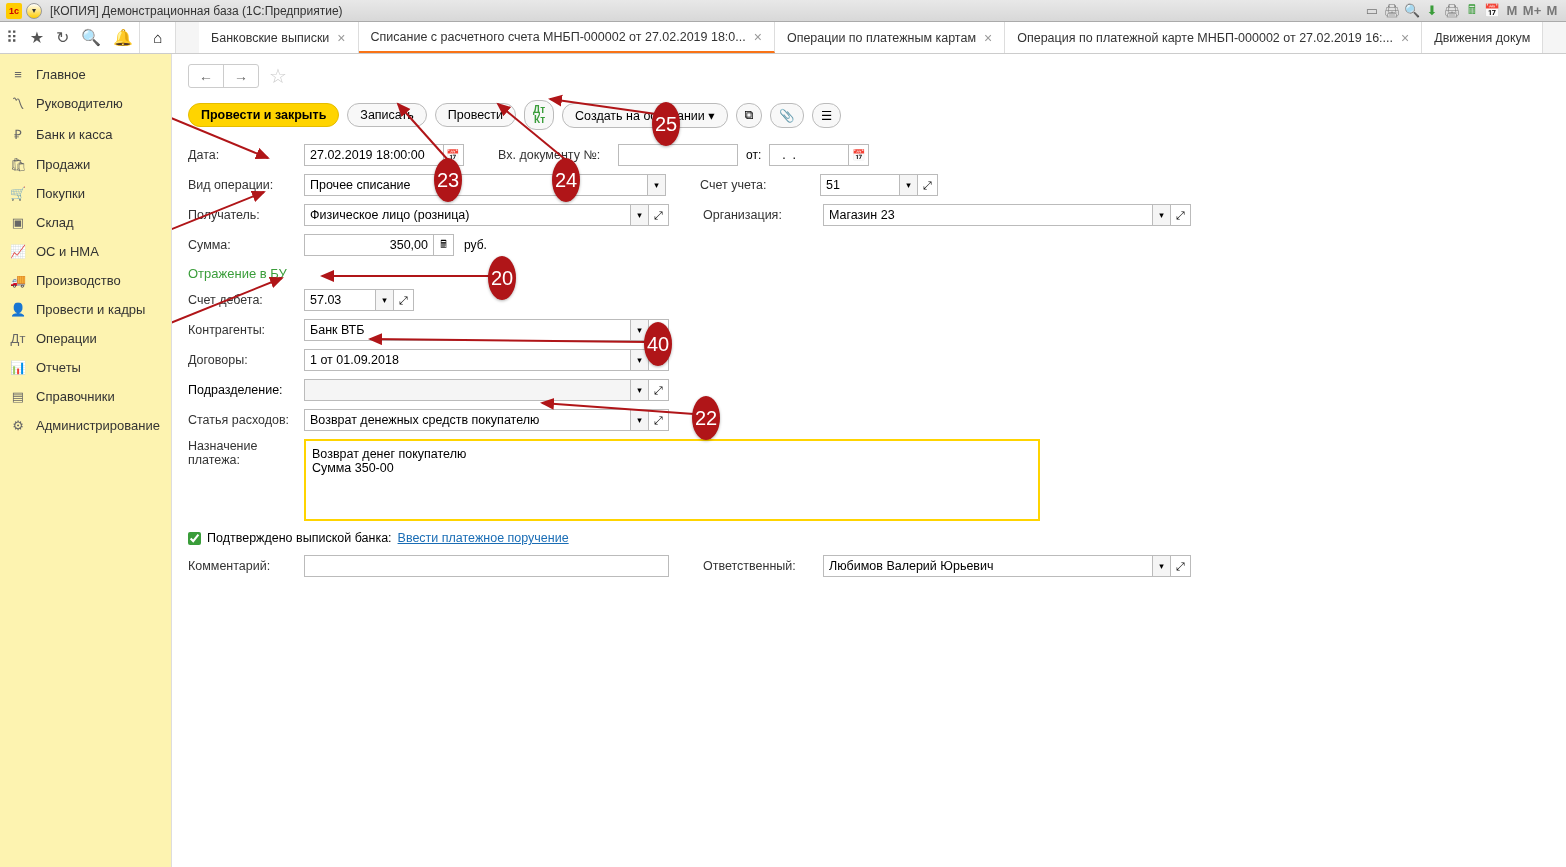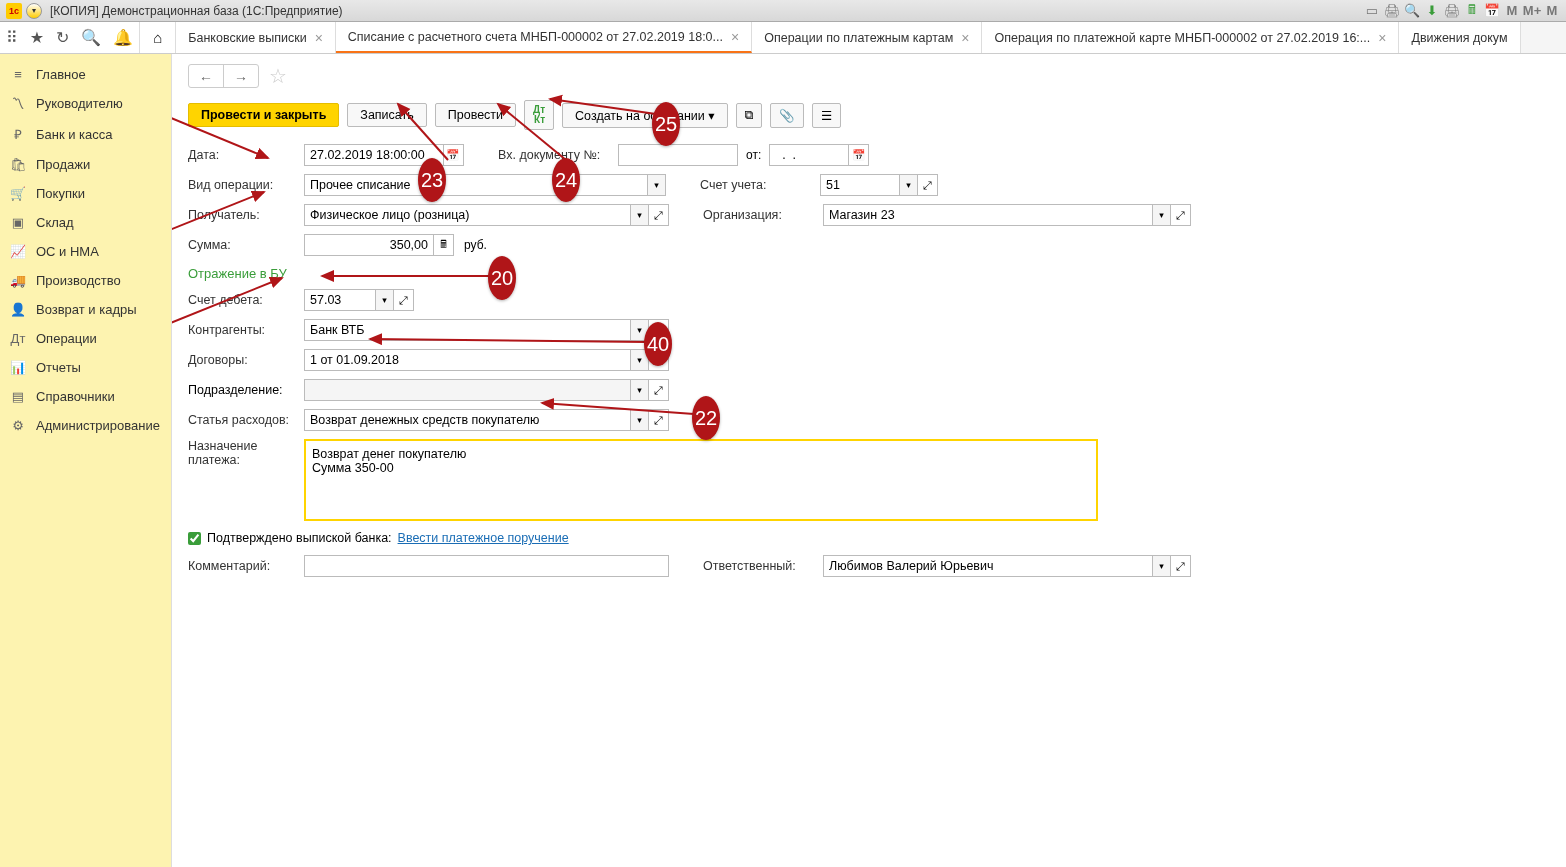--- a/index.html
+++ b/index.html
@@ -12,58 +12,58 @@
 .titlebar .title { flex: 1; }
 .titlebar .right-icons { display: flex; gap: 4px; }
 .titlebar .right-icons span { width: 16px; height: 16px; display: flex; align-items: center; justify-content: center; font-size: 13px; color: #777; }
 .titlebar .m-text { color: #bbb; font-weight: bold; font-size: 11px; }
 
 
 .toolbar-row { height: 32px; background: #f5f5f5; border-bottom: 1px solid #ccc; display: flex; align-items: stretch; }
 .tool-icons { display: flex; align-items: center; padding: 0 6px; gap: 12px; background: #fff; border-right: 1px solid #ddd; }
 .tool-icons span { font-size: 16px; color: #555; cursor: pointer; }
 .home-btn { width: 36px; display: flex; align-items: center; justify-content: center; border-right: 1px solid #ddd; background: #fff; font-size: 15px; cursor:pointer; }
-.tabs { display: flex; flex: 1; overflow: hidden; }
+.tabs { display: flex; flex: 1; overflow: hidden; justify-content: center; }
 .tab { padding: 0 12px; display: flex; align-items: center; border-right: 1px solid #ddd; background: #fff; white-space: nowrap; font-size: 12.5px; color: #333; position: relative; cursor:pointer; }
 .tab.active { border-bottom: 2px solid #f97316; }
 .tab .close { margin-left: 8px; color: #999; font-size: 14px; }
 
 
 .layout { display: flex; height: calc(100vh - 54px); }
 .sidebar { width: 172px; background: #fdf3b0; border-right: 1px solid #ddd; padding-top: 6px; }
 .side-item { display: flex; align-items: center; padding: 7px 10px; gap: 10px; font-size: 13px; color: #333; cursor:pointer; }
 .side-item .ico { width: 16px; text-align: center; color: #666; font-size: 13px; }
 
 
 .main { flex: 1; padding: 10px 16px; overflow: auto; position: relative; }
 .header-row { display: flex; align-items: center; gap: 10px; margin-bottom: 12px; }
 .nav-arrows { display: flex; border: 1px solid #ccc; border-radius: 3px; }
 .nav-arrows span { padding: 3px 10px; font-size: 14px; color: #666; cursor:pointer; }
 .nav-arrows span:first-child { border-right: 1px solid #ccc; }
 .star-hdr { font-size: 20px; color: #ccc; }
 .page-title { font-size: 20px; font-weight: normal; }
 
 .action-row { display: flex; gap: 8px; margin-bottom: 14px; align-items: center; }
-.btn { border: 1px solid #bbb; background: #f8f8f8; padding: 4px 12px; border-radius: 2px; font-size: 12.5px; cursor:pointer;text-align:right; }
+.btn { border: 1px solid #bbb; background: #f8f8f8; padding: 4px 12px; border-radius: 12px; font-size: 12.5px; cursor:pointer;text-align:right; }
 .btn.primary { background: #ffd400; border-color: #e5bd00; font-weight: bold; }
 .btn.icon { padding: 4px 8px; }
 .btn.dt-kt { color: #3a9d3a; font-weight: bold; font-size: 10px; line-height: 1; }
 
 
 .form-row { display: flex; align-items: center; margin-bottom: 8px; gap: 4px; }
 .lbl { width: 112px; font-size: 12.5px; color: #333; }
 .lbl.dim { color: #000000; }
 .inp { border: 1px solid #bbb; height: 22px; padding: 0 5px; font-size: 12.5px; background: #fff; }
 .inp-group { display: flex; }
 .inp-group .inp { border-radius: 0; }
 .inp-group .dd { width: 18px; border: 1px solid #bbb; border-left: none; display: flex; align-items: center; justify-content: center; font-size: 9px; background: #f5f5f5; cursor:pointer; }
 .inp-group .ext { width: 20px; border: 1px solid #bbb; border-left: none; display: flex; align-items: center; justify-content: center; font-size: 11px; background: #fff; cursor:pointer; }
 .second-col { margin-left: 30px; display: flex; align-items: center; gap: 8px; }
 .section-title { color: #3a9d3a; font-size: 13px; margin: 10px 0 8px; }
-.textarea { border: 2px solid #ffd400; padding: 6px; width: 794px; height: 82px; font-size: 12.5px; resize: none; font-family: Arial; }
+.textarea { border: 2px solid #ffd400; padding: 6px; width: 736px; height: 82px; font-size: 12.5px; resize: none; font-family: Arial; }
 .chk-row { display: flex; align-items: center; gap: 6px; margin: 10px 0; font-size: 12.5px; }
 .chk-row input { accent-color: #3a9d3a; }
 .link { color: #1a6db5; text-decoration: underline; cursor:pointer; }
 
 
 .annot { position: absolute; width: 28px; height: 44px; background: #b01518; border-radius: 50%; color: #fff; font-size: 20px; font-weight: normal; display: flex; align-items: center; justify-content: center; z-index: 100; box-shadow: 0 1px 3px rgba(0,0,0,0.3); }
 .arrow-svg { position: absolute; z-index: 99; pointer-events: none; overflow: visible; }
 </style>
 </head>
 <body>
@@ -147,21 +147,21 @@
       <div class="side-item">
         <span class="ico">📈</span>
         <span>ОС и НМА</span>
       </div>
       <div class="side-item">
         <span class="ico">🚚</span>
         <span>Производство</span>
       </div>
       <div class="side-item">
         <span class="ico">👤</span>
-        <span>Возврат и кадры</span>
+        <span>Провести и кадры</span>
       </div>
       <div class="side-item">
         <span class="ico">Дт</span>
         <span>Операции</span>
       </div>
       <div class="side-item">
         <span class="ico">📊</span>
         <span>Отчеты</span>
       </div>
       <div class="side-item">
@@ -171,21 +171,21 @@
       <div class="side-item">
         <span class="ico">⚙</span>
         <span>Администрирование</span>
       </div>
     </div>
   <div class="main">
 
     <div class="annot" style="left:316px; top:202px">20</div>
     <div class="annot" style="left:472px; top:268px">40</div>
     <div class="annot" style="left:520px; top:342px">22</div>
-    <div class="annot" style="left:246px; top:104px">23</div>
+    <div class="annot" style="left:262px; top:104px">23</div>
     <div class="annot" style="left:380px; top:104px">24</div>
     <div class="annot" style="left:480px; top:48px">25</div>
 
     <svg class="arrow-svg" style="left:0;top:0;width:100%;height:100%">
       <defs>
           <marker id="ah" markerWidth="8" markerHeight="8" refX="6" refY="3" orient="auto">
             <path d="M0,0 L7,3 L0,6 Z" fill="#b01518"></path>
           </marker>
         </defs>
       <line x1="-30" y1="52" x2="96" y2="104" stroke="#b01518" stroke-width="2" marker-end="url(#ah)"></line>

